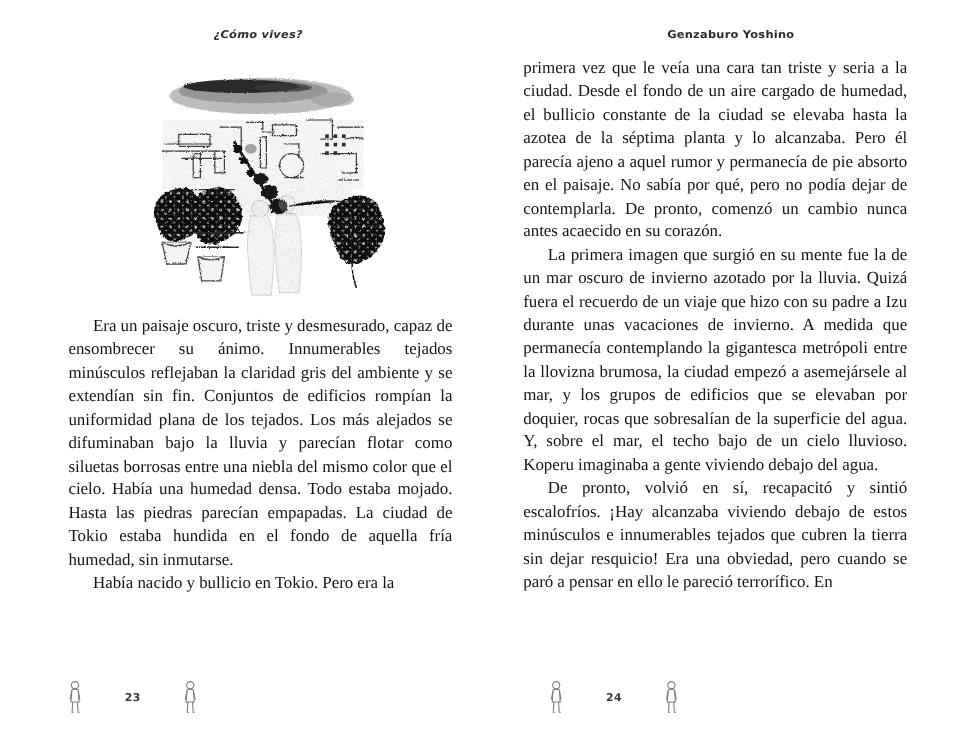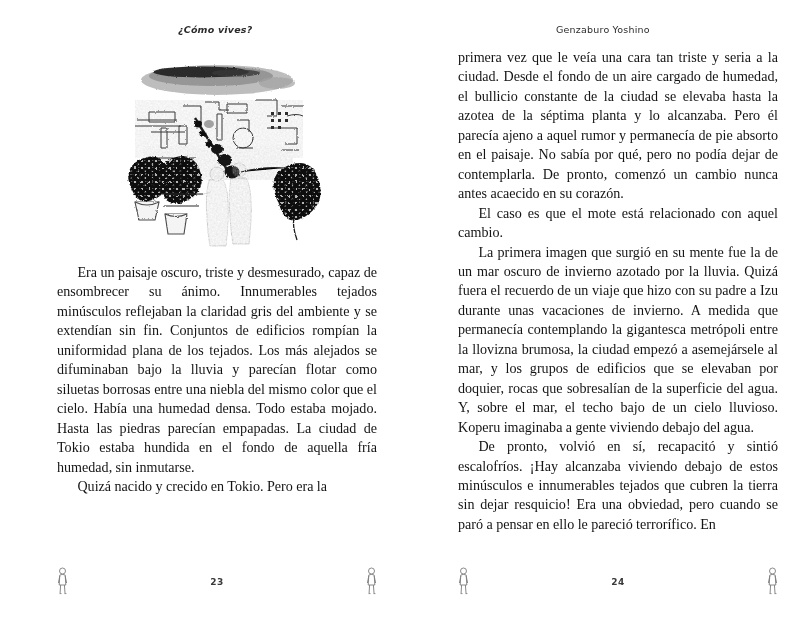--- a/index.html
+++ b/index.html
@@ -34,32 +34,32 @@
   }
   .runhead-left {
     left: 166px;
     font-style: italic;
     font-weight: 600;
     transform: scaleY(0.94);
     margin-left: 12px;
   }
   .runhead-right {
     left: 556px;
-    font-weight: 400;
+    font-weight: 700;
     transform: scaleY(0.94);
   }
 
   
   .page {
     position: absolute;
     top: 48px;
     width: 320px;
   }
   .page-left  { left: 57px; }
-  .page-right { left: 458px; }
+  .page-right { left: 436px; }
 
   .para {
     margin: 0;
     font-size: 14.1px;
     line-height: 19.45px;
     text-align: justify;
     text-justify: inter-word;
     text-indent: 1.45em;
     color: #141414;
     word-spacing: -0.1px;
@@ -83,22 +83,22 @@
     height: 205px;
   }
 
   
   .folio {
     position: absolute;
     bottom: 26px;
     width: 320px;
     display: flex;
     align-items: center;
-    justify-content: space-between;
-    gap: 8px;
+    justify-content: flex-start;
+    gap: 36px;
   }
   .folio-left  { left: 57px; }
   .folio-right { left: 458px; }
 
   .folio-num {
     font-family: "DejaVu Sans", sans-serif;
     font-size: 9px;
     font-weight: 600;
     color: #3a3a3a;
     letter-spacing: 0.4px;
@@ -231,26 +231,25 @@
 
         <g stroke="#2b2b2b" stroke-width="1.2" filter="url(#rough)">
           <path d="M70 140 h42"></path>
           <path d="M72 152 h36"></path>
           <path d="M150 118 q22 -6 44 -4"></path>
         </g>
       </svg>
     </div>
 
     <p class="para">Era un paisaje oscuro, triste y desmesurado, capaz de ensombrecer su ánimo. Innumerables tejados minúsculos reflejaban la claridad gris del ambiente y se extendían sin fin. Conjuntos de edificios rompían la uniformidad plana de los tejados. Los más alejados se difuminaban bajo la lluvia y parecían flotar como siluetas borrosas entre una niebla del mismo color que el cielo. Había una humedad densa. Todo estaba mojado. Hasta las piedras parecían empapadas. La ciudad de Tokio estaba hundida en el fondo de aquella fría humedad, sin inmutarse.</p>
-    <p class="para">Quizá nacido y crecido en Tokio. Pero era la</p>
+    <p class="para">Había nacido y bullicio en Tokio. Pero era la</p>
   </div>
 
   <div class="page page-right">
     <p class="para no-indent">primera vez que le veía una cara tan triste y seria a la ciudad. Desde el fondo de un aire cargado de humedad, el bullicio constante de la ciudad se elevaba hasta la azotea de la séptima planta y lo alcanzaba. Pero él parecía ajeno a aquel rumor y permanecía de pie absorto en el paisaje. No sabía por qué, pero no podía dejar de contemplarla. De pronto, comenzó un cambio nunca antes acaecido en su corazón.</p>
-    <p class="para">El caso es que el mote está relacionado con aquel cambio.</p>
     <p class="para">La primera imagen que surgió en su mente fue la de un mar oscuro de invierno azotado por la lluvia. Quizá fuera el recuerdo de un viaje que hizo con su padre a Izu durante unas vacaciones de invierno. A medida que permanecía contemplando la gigantesca metrópoli entre la llovizna brumosa, la ciudad empezó a asemejársele al mar, y los grupos de edificios que se elevaban por doquier, rocas que sobresalían de la superficie del agua. Y, sobre el mar, el techo bajo de un cielo lluvioso. Koperu imaginaba a gente viviendo debajo del agua.</p>
     <p class="para">De pronto, volvió en sí, recapacitó y sintió escalofríos. ¡Hay alcanzaba viviendo debajo de estos minúsculos e innumerables tejados que cubren la tierra sin dejar resquicio! Era una obviedad, pero cuando se paró a pensar en ello le pareció terrorífico. En</p>
   </div>
 
   <div class="folio folio-left">
     <svg class="folio-figure" viewBox="0 0 11 28">
       <g fill="none" stroke="#4a4a4a" stroke-width="0.9">
         <circle cx="5.5" cy="4" r="3"></circle>
         <path d="M2.8 8 q2.7 -1.2 5.4 0 l0.6 10 h-6.6 z"></path>
         <path d="M2.8 9 l-1.4 7"></path>

